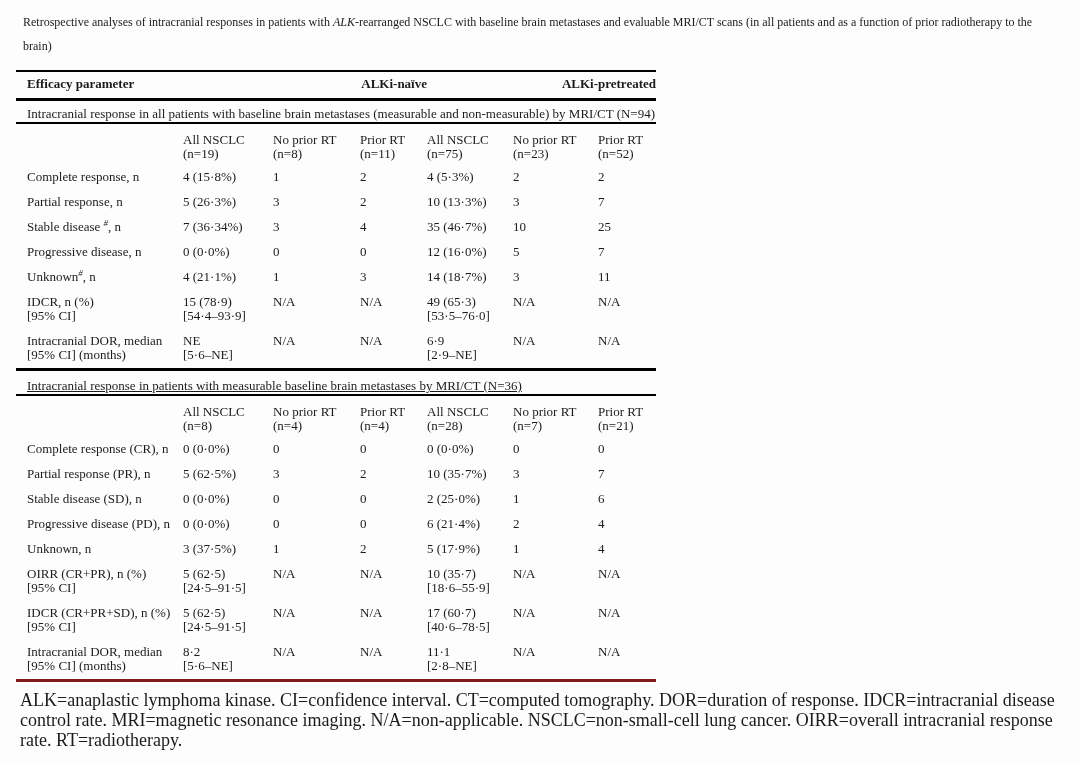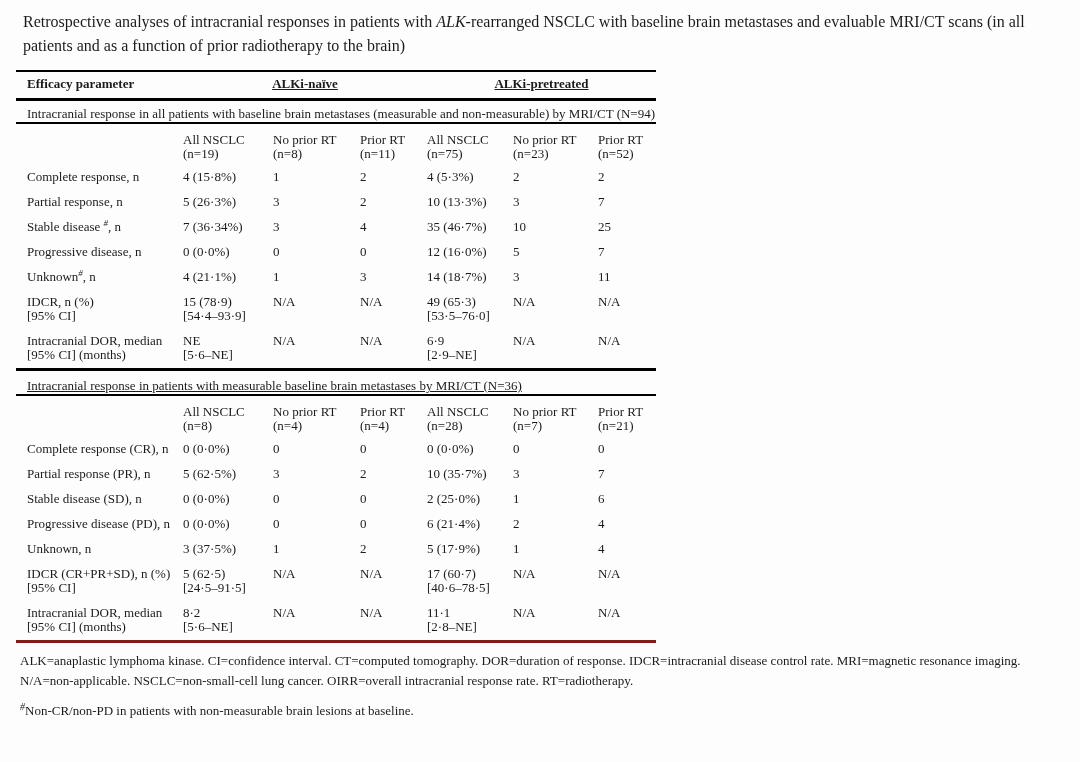--- a/index.html
+++ b/index.html
@@ -6,21 +6,21 @@
   html, body { margin: 0; padding: 0; }
   body {
     width: 1080px; height: 762px;
     background: #fdfdfd;
     color: #1b1b1b;
     font-family: "Liberation Serif", serif;
     overflow: hidden;
   }
   .title {
     margin: 10px 20px 12px 23px;
-    font-size: 16px;
+    font-size: 12px;
     line-height: 24px;
   }
   .title i { font-style: italic; }
   table.paper-table {
     width: 640px;
     margin-left: 16px;
     border-collapse: collapse;
     table-layout: fixed;
     border-top: 2px solid #000;
     border-bottom: 3px solid #7f1d1d;
@@ -32,40 +32,40 @@
     line-height: 14px;
     white-space: pre-line;
     padding: 5px 2px 6px 0;
     font-weight: normal;
   }
   th {
     font-weight: bold;
     border-bottom: 3px solid #000;
     padding: 5px 0 7px 0;
   }
-  th.group { text-align: center; text-decoration: underline; }
+  th.group { text-align: right; }
   th.lbl-h, td.lbl { padding-left: 11px; }
   tr.heading td {
     padding: 6px 0 1px 11px;
     border-bottom: 2px solid #000;
   }
   tr.sec2h td {
     border-top: 3px solid #000;
     padding-top: 8px;
     text-decoration: underline;
   }
   tr.colhdr td { padding: 9px 0 4px 0; }
   sup.mark {
     font-size: 9px;
     font-style: italic;
     line-height: 0;
   }
   .footnote {
     margin: 8px 14px 0 20px;
-    font-size: 13px;
+    font-size: 18px;
     line-height: 20px;
   }
   .symbol-note {
     margin: 10px 14px 0 20px;
     font-size: 13px;
     line-height: 20px;
   }
   .symbol-note sup.mark { font-size: 10px; }
 </style>
 </head>
@@ -235,20 +235,32 @@
     <tr>
       <td class="lbl">Unknown, n</td>
       <td>3 (37·5%)</td>
       <td>1</td>
       <td>2</td>
       <td>5 (17·9%)</td>
       <td>1</td>
       <td>4</td>
     </tr>
     <tr>
+      <td class="lbl">OIRR (CR+PR), n (%)
+[95% CI]</td>
+      <td>5 (62·5)
+[24·5–91·5]</td>
+      <td>N/A</td>
+      <td>N/A</td>
+      <td>10 (35·7)
+[18·6–55·9]</td>
+      <td>N/A</td>
+      <td>N/A</td>
+    </tr>
+    <tr>
       <td class="lbl">IDCR (CR+PR+SD), n (%)
 [95% CI]</td>
       <td>5 (62·5)
 [24·5–91·5]</td>
       <td>N/A</td>
       <td>N/A</td>
       <td>17 (60·7)
 [40·6–78·5]</td>
       <td>N/A</td>
       <td>N/A</td>

